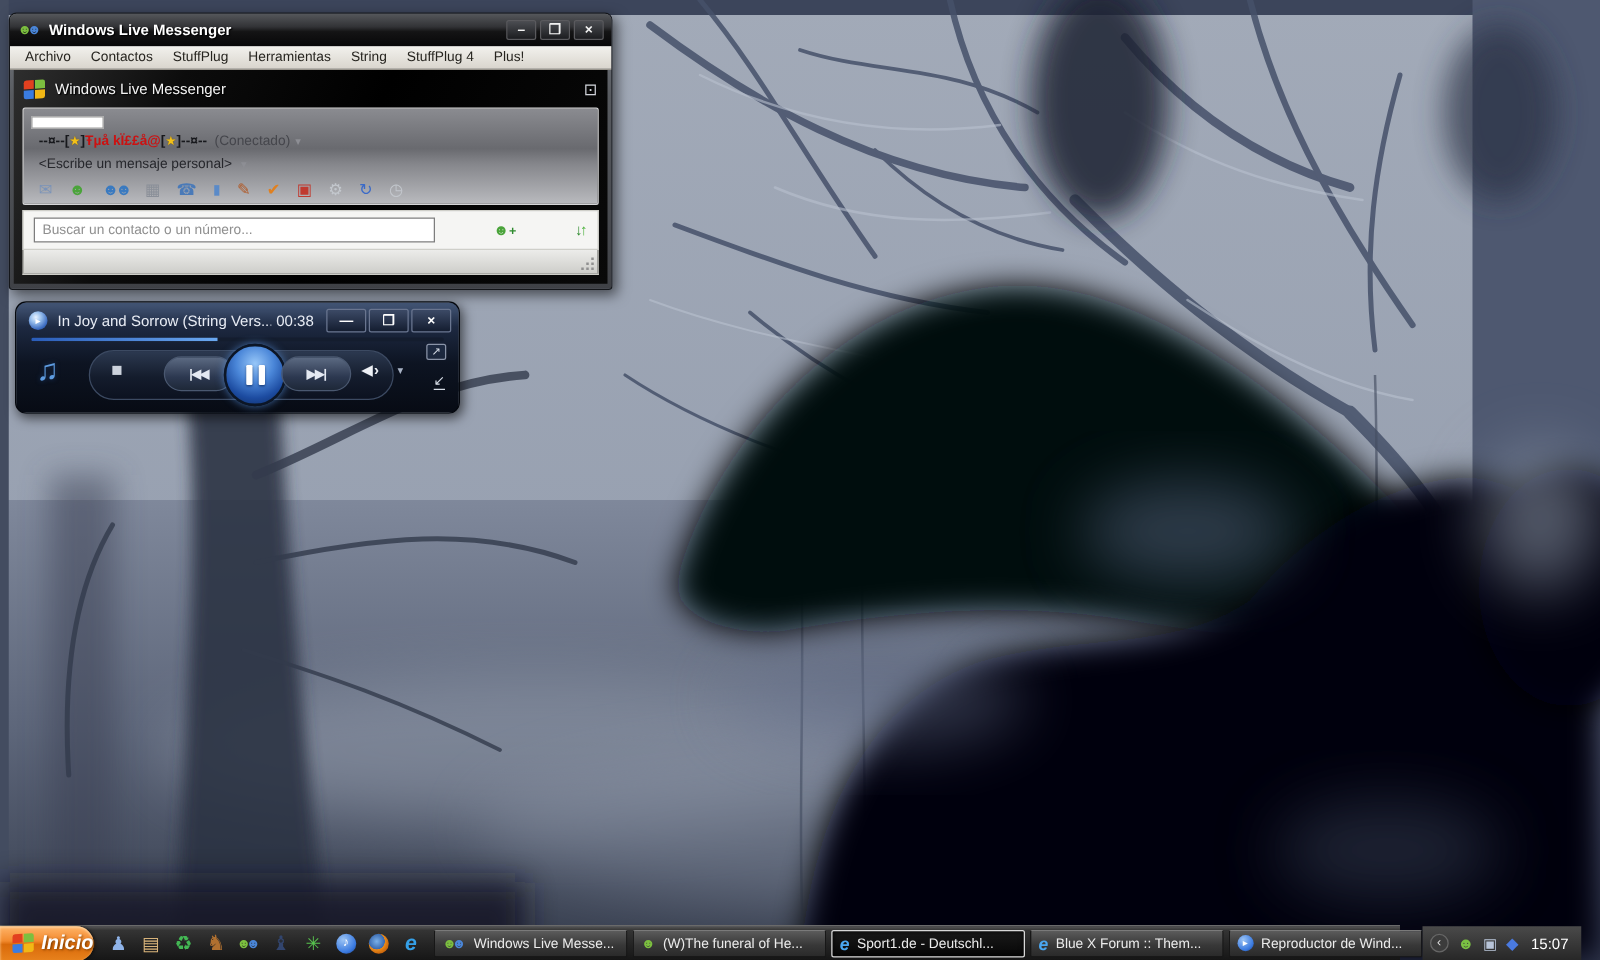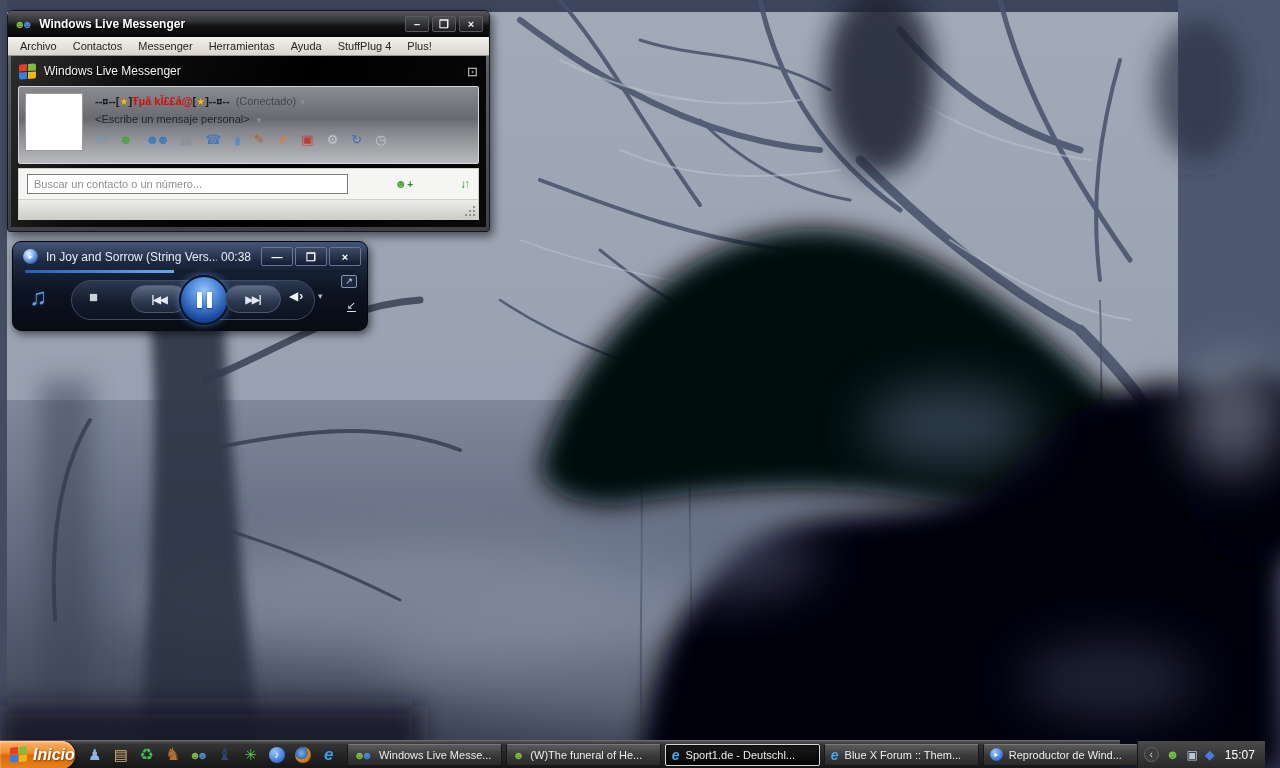--- a/index.html
+++ b/index.html
@@ -35,21 +35,21 @@
     grid-template-rows:7px 7px; gap:1px; transform:skewY(-4deg); }
   .flag i:nth-child(1){background:#e2401f;border-radius:2px 0 0 0;}
   .flag i:nth-child(2){background:#7cbf3f;border-radius:0 2px 0 0;}
   .flag i:nth-child(3){background:#3a7ce0;border-radius:0 0 0 2px;}
   .flag i:nth-child(4){background:#f2b715;border-radius:0 0 2px 0;}
   .brand-text { color:#f4f4f4; font-size:12px; margin-left:8px; flex:1;
     text-shadow:1px 1px 1px #000; }
   .expand-glyph { color:#cfd2d8; font-size:13px; }
   .user-panel { margin:0 7px; height:78px; border:1px solid #d6d6d8; border-radius:2px;
     background:linear-gradient(180deg,#8a8b90 0%,#696a6f 42%,#85868b 58%,#b9babe 100%);
-    display:flex; padding:4px; }
+    display:flex; padding:4px;flex-direction:column; }
   .avatar-frame { width:58px; height:58px; background:#fff; border:1px solid #9a9a9a;
     padding:2px; margin:2px 4px 0 2px; }
   .avatar { width:100%; height:100%;
     background:
       radial-gradient(ellipse 40% 34% at 54% 44%, #ececec 0%, #cfcfcf 45%, #6d6d6d 72%, rgba(10,10,10,0) 76%),
       linear-gradient(100deg, #000 12%, #2a2a2a 26%, #090909 48%, #000 70%),
       #040404; }
   .user-info { flex:1; padding:4px 2px 0 8px; display:flex; flex-direction:column; }
   .name-line { font-size:11px; white-space:nowrap; }
   .name-dark { color:#17181c; font-weight:bold; }
@@ -278,23 +278,23 @@
       <span class="msn-title">Windows Live Messenger</span>
       <span class="winbtns">
         <span class="winbtn">–</span>
         <span class="winbtn">❒</span>
         <span class="winbtn">×</span>
       </span>
     </div>
     <div class="msn-menubar">
       <span class="menu-item">Archivo</span>
       <span class="menu-item">Contactos</span>
-      <span class="menu-item">Messenger</span>
+      <span class="menu-item">StuffPlug</span>
       <span class="menu-item">Herramientas</span>
-      <span class="menu-item">Ayuda</span>
+      <span class="menu-item">String</span>
       <span class="menu-item">StuffPlug 4</span>
       <span class="menu-item">Plus!</span>
     </div>
     <div class="msn-body">
       <div class="brand-row">
         <span class="flag">
             <i></i>
             <i></i>
             <i></i>
             <i></i>

